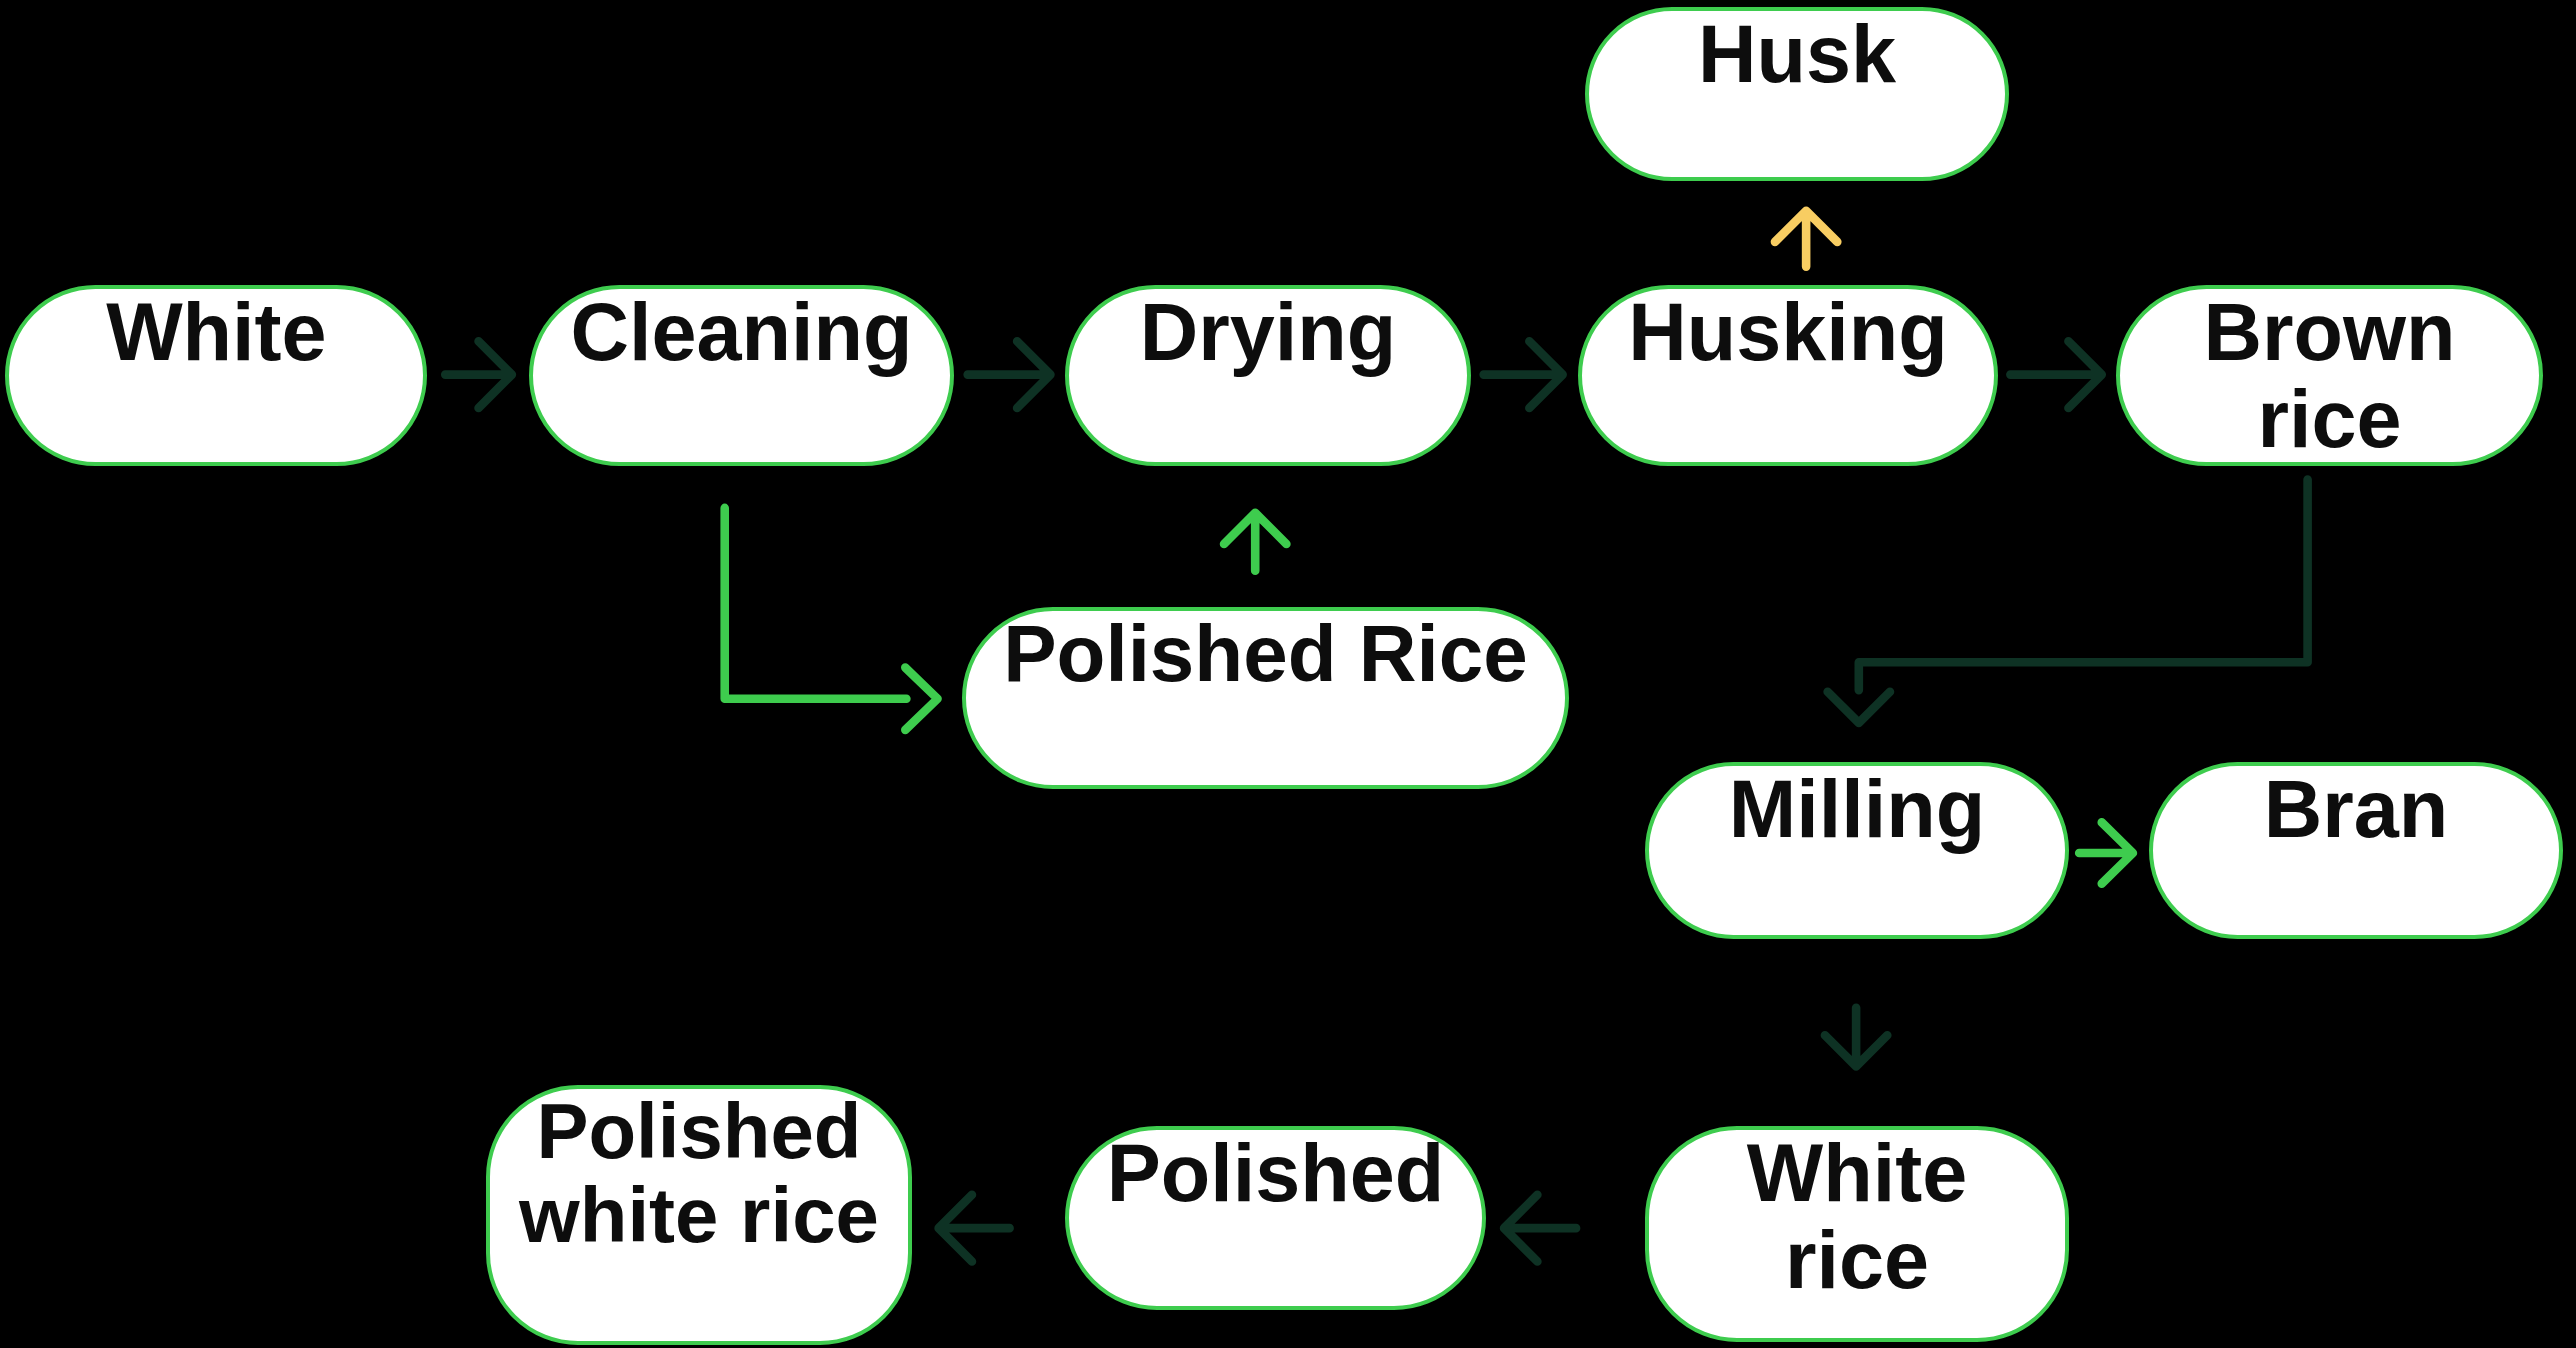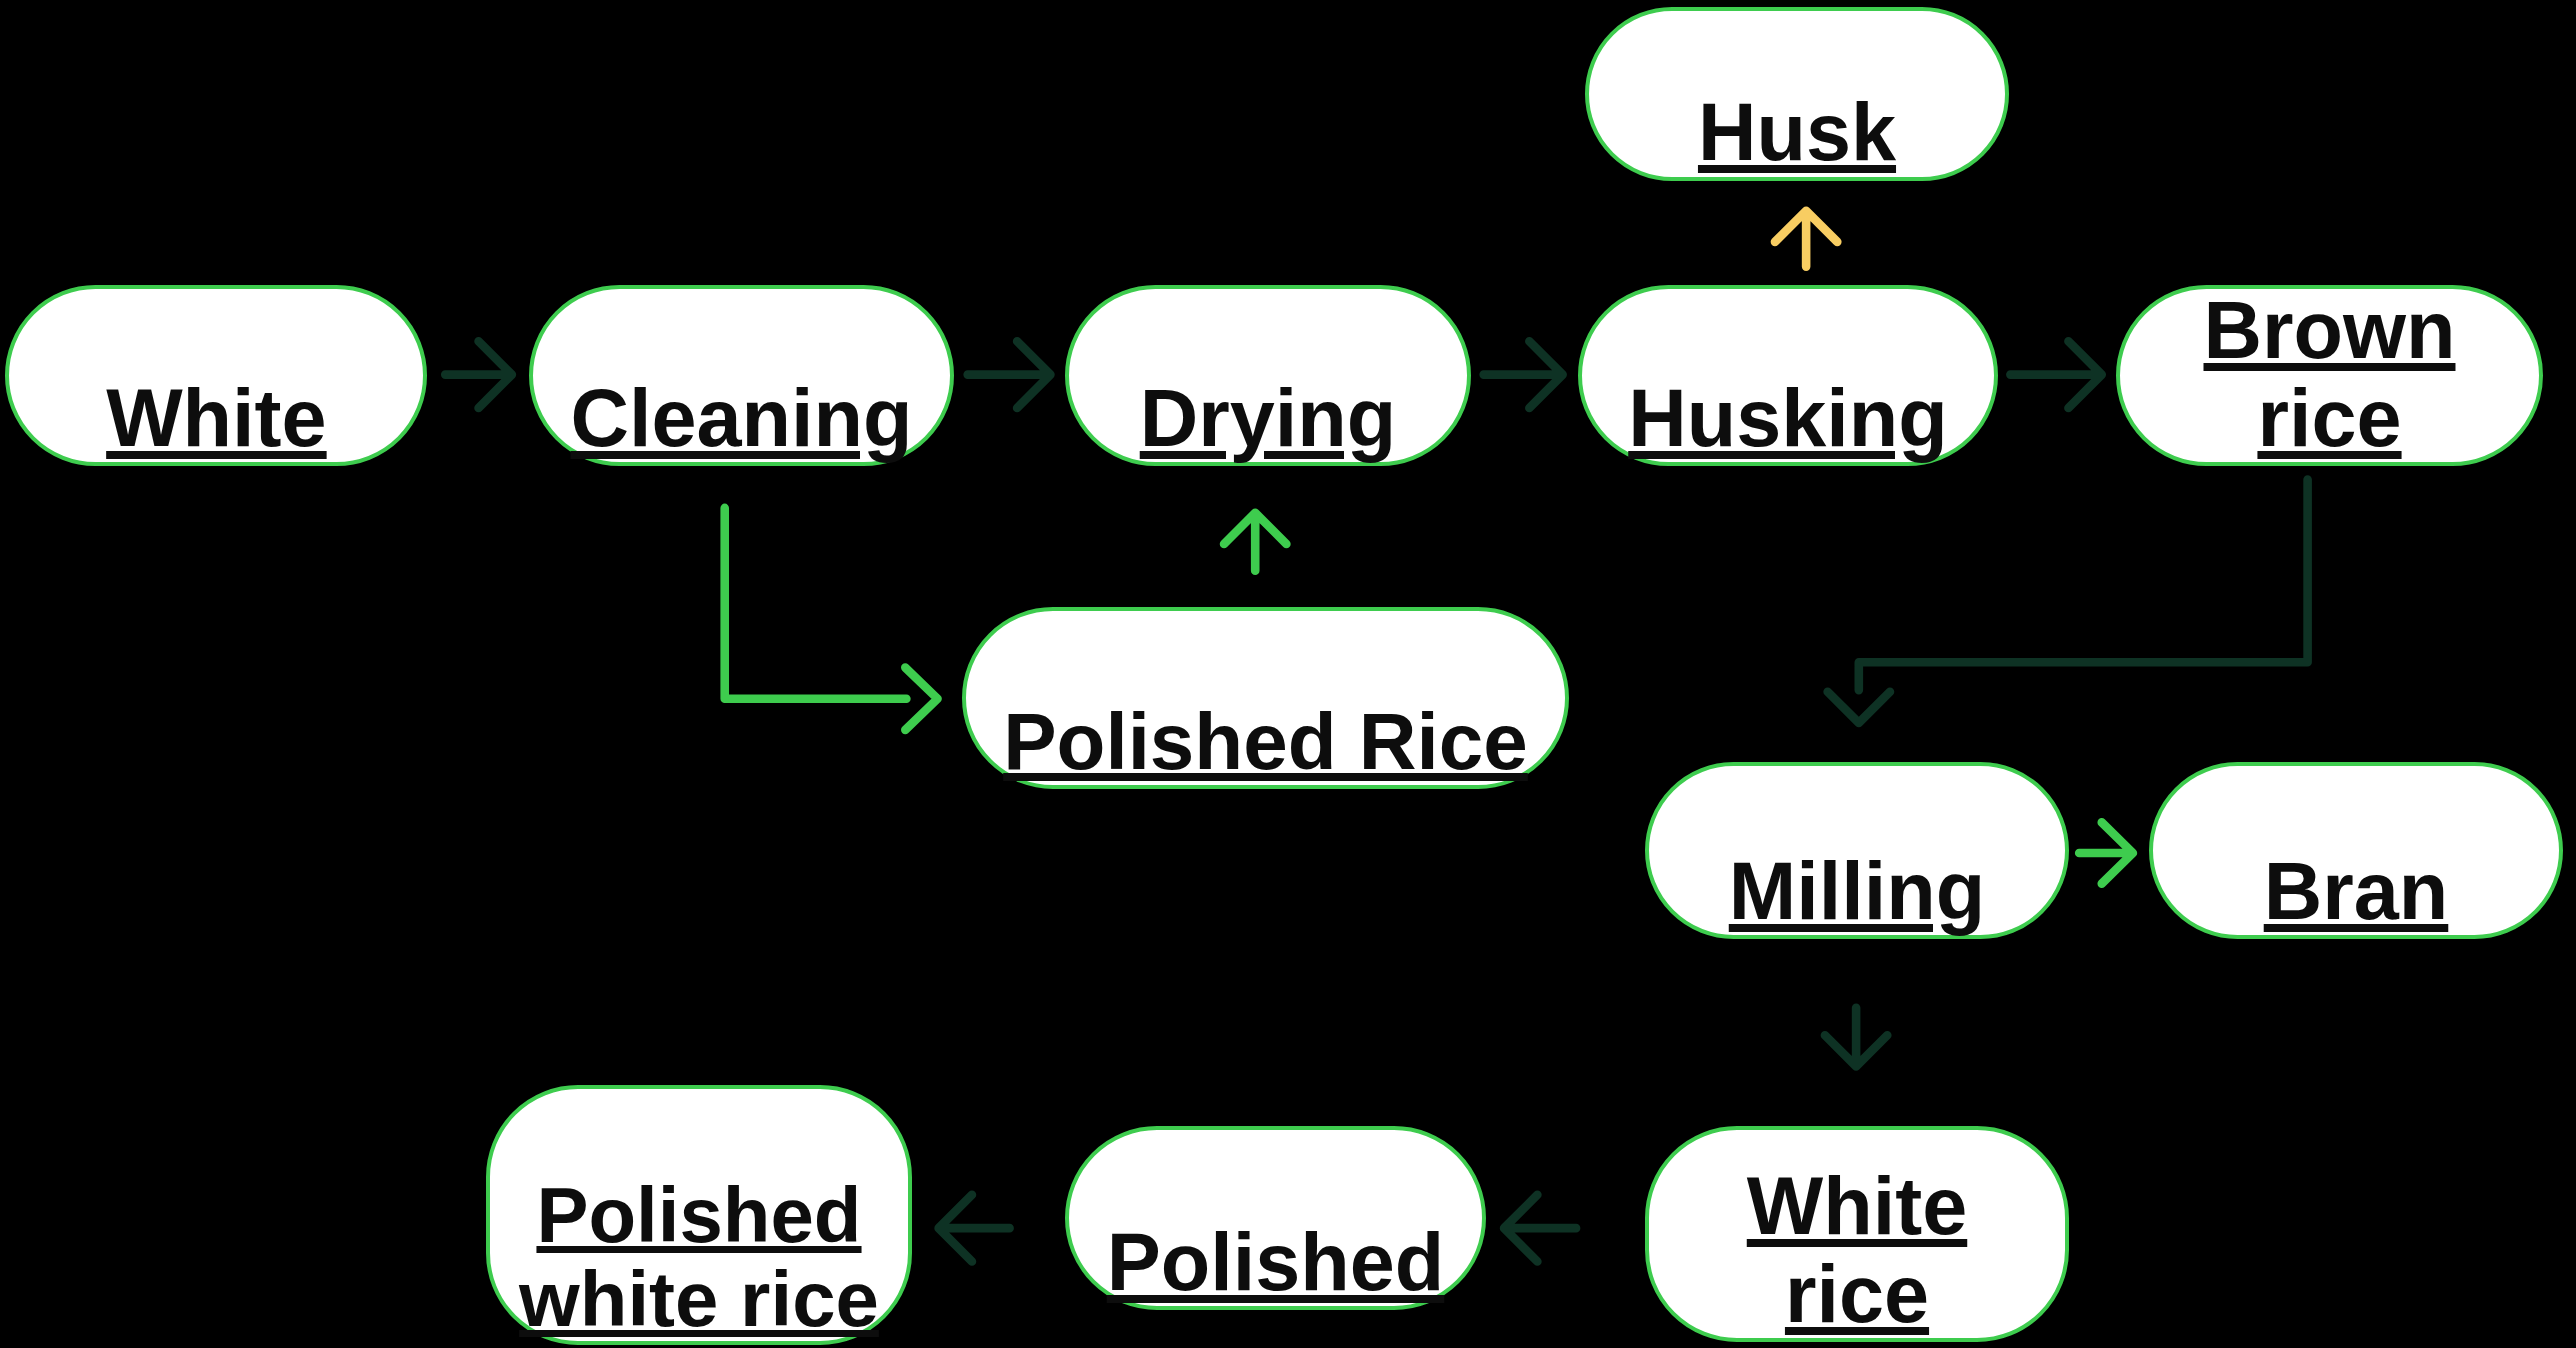--- a/index.html
+++ b/index.html
@@ -12,27 +12,27 @@
     font-family:"Liberation Sans", sans-serif; overflow:hidden;
   }
   .edges{position:absolute; left:0; top:0; width:2576px; height:1348px;}
   .edges path{fill:none; stroke-width:16; stroke-linecap:round; stroke-linejoin:round;}
   .e-dark{stroke:var(--dark);}
   .e-bright{stroke:var(--bright);}
   .e-yellow{stroke:var(--yellow); stroke-width:18;}
   .node{
     position:absolute; box-sizing:border-box;
     background:var(--fill); border:4.8px solid var(--border); border-radius:92px;
-    display:flex; align-items:flex-end; justify-content:center; text-align:center;
-    color:var(--text); font-weight:700; font-size:81px; line-height:1.08;text-decoration:underline;
+    display:flex; align-items:flex-start; justify-content:center; text-align:center;
+    color:var(--text); font-weight:700; font-size:81px; line-height:1.08;
   }
   .node .lbl{display:block; padding:0 16px;}
   .node--parboiled{font-size:80px;}
   .node--pwr{font-size:78px;}
-  .node--pwr .lbl{padding:0 15px;margin-top:40px;}
+  .node--pwr .lbl{padding:0 15px;}
 </style>
 </head>
 <body>
 
 <div class="canvas">
 
   <svg class="edges" viewBox="0 0 4792 2508" xmlns="http://www.w3.org/2000/svg" aria-hidden="true">
     <path class="e-dark" d="M828 697 L950 697 M890 635 L952 697 L890 759"></path>
     <path class="e-dark" d="M1800 697 L1952 697 M1892 635 L1954 697 L1892 759"></path>
     <path class="e-dark" d="M2760 697 L2905 697 M2845 635 L2907 697 L2845 759"></path>

